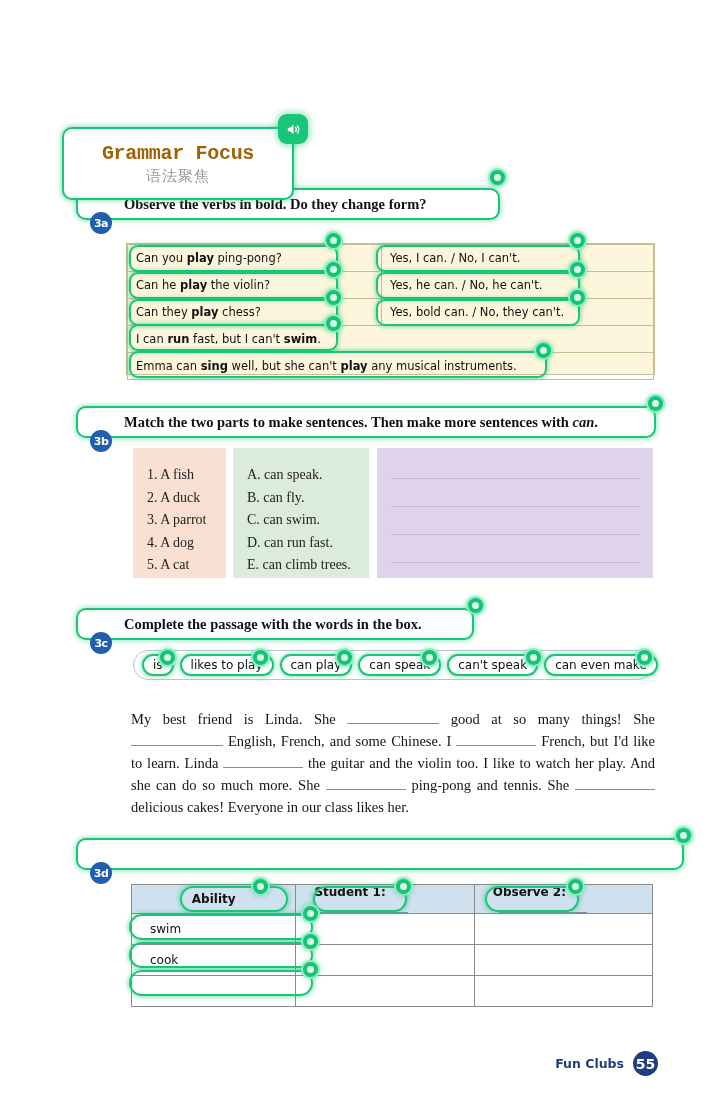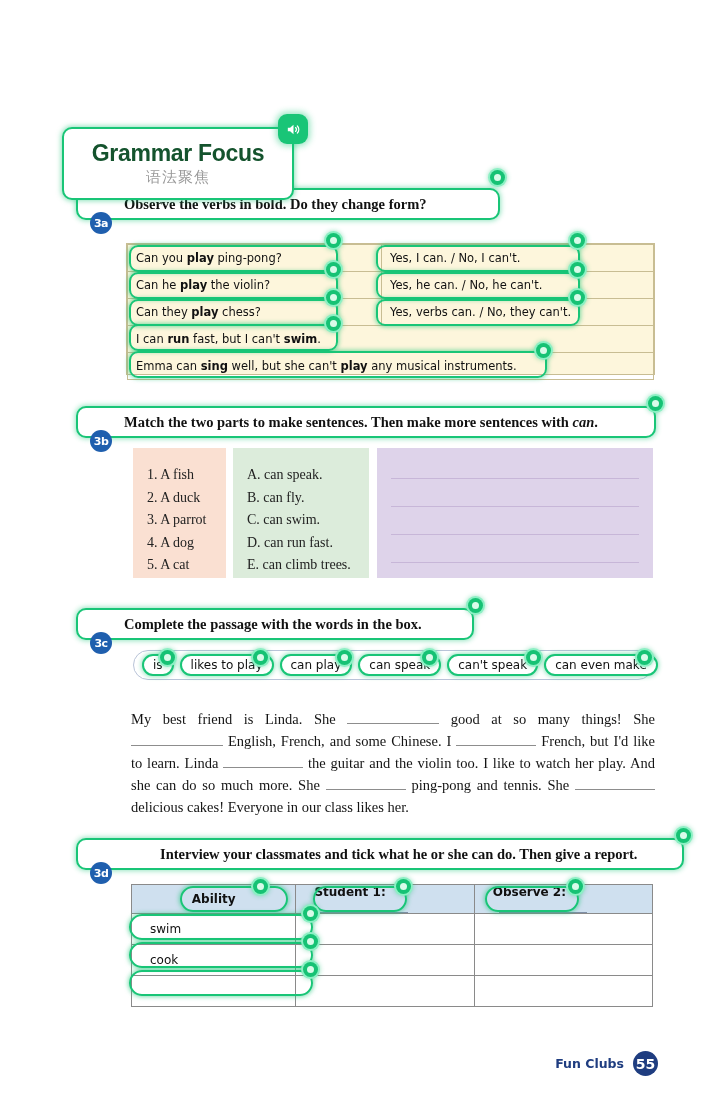--- a/index.html
+++ b/index.html
@@ -55,24 +55,24 @@
     background: #ffffff;
     border: 2px solid #19c577;
     border-radius: 10px;
     box-shadow: 0 0 5px 1px rgba(25,197,119,.5);
     display: flex;
     flex-direction: column;
     align-items: center;
     justify-content: center;
   }
   #gf-en {
-    font-family: Liberation Sans, sans-serif;
+    font-family: Liberation Mono, monospace;
     font-weight: bold;
-    font-size: 23px;
-    color: #14532d;
+    font-size: 20px;
+    color: #a16207;
     letter-spacing: -.3px;
     line-height: 1;
   }
   #gf-zh {
     font-family: "DejaVu Sans", sans-serif;
     font-size: 15px;
     color: #9a9a9a;
     margin-top: 5px;
     letter-spacing: 1px;
     line-height: 1;
@@ -304,21 +304,21 @@
       <tr>
         <td>
           <span>Can he </span><b>play</b><span> the violin?</span>
         </td>
         <td>Yes, he can. / No, he can't.</td>
       </tr>
       <tr>
         <td>
           <span>Can they </span><b>play</b><span> chess?</span>
         </td>
-        <td>Yes, verbs can. / No, they can't.</td>
+        <td>Yes, bold can. / No, they can't.</td>
       </tr>
       <tr>
         <td colspan="2">
           <span>I can </span><b>run</b><span> fast, but I can't </span><b>swim</b><span>.</span>
         </td>
       </tr>
       <tr>
         <td colspan="2">
           <span>Emma can </span><b>sing</b><span> well, but she can't </span><b>play</b><span> any musical instruments.</span>
         </td>
@@ -392,21 +392,20 @@
 <div class="handle" style="left:422px; top:650px;"></div>
 <div class="handle" style="left:526px; top:650px;"></div>
 <div class="handle" style="left:637px; top:650px;"></div>
 
 <div id="passage">
   <span>My best friend is Linda. She </span><span class="blank bl-lg"></span><span> good at so many things! She </span><span class="blank bl-lg"></span><span> English, French, and some Chinese. I </span><span class="blank bl-md"></span><span> French, but I'd like to learn. Linda </span><span class="blank bl-md"></span><span> the guitar and the violin too. I like to watch her play. And she can do so much more. She </span><span class="blank bl-md"></span><span> ping-pong and tennis. She </span><span class="blank bl-md"></span><span> delicious cakes! Everyone in our class likes her.</span>
 </div>
 
 <div class="act" id="act-3d" style="left:76px; top:838px; width:608px; height:32px;gap:36px;">
   <div class="badge">3d</div>
-  <div class="act-text">Interview your classmates and tick what he or she can do. Then give a report.</div>
 </div>
 <div class="handle" style="left:676px; top:828px;"></div>
 
 <table id="tbl3d">
   <thead>
     <tr>
       <th class="c" style="width:180px;">Ability</th>
       <th style="width:171px;"><span>Student 1:</span><span class="name-line"></span></th>
       <th style="width:171px;"><span>Observe 2:</span><span class="name-line"></span></th>
     </tr>

